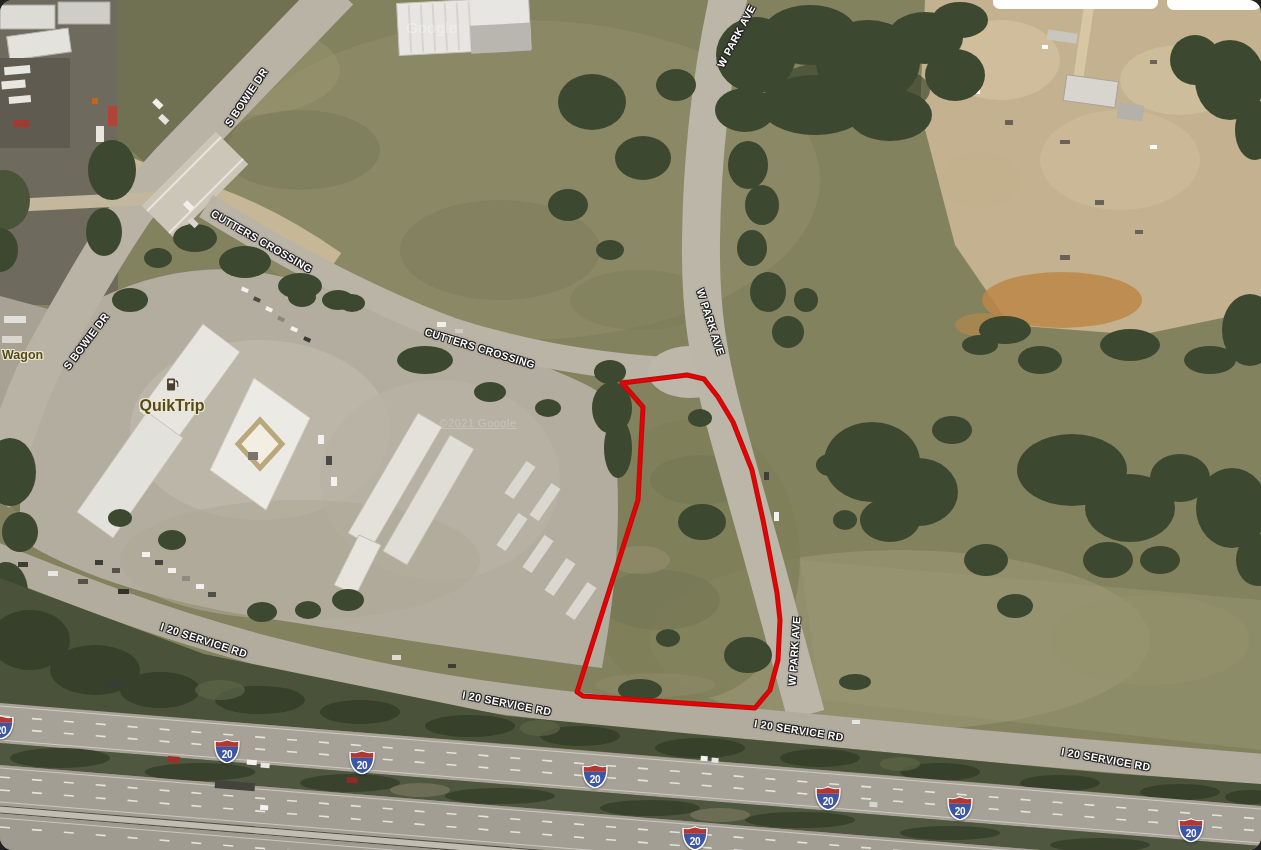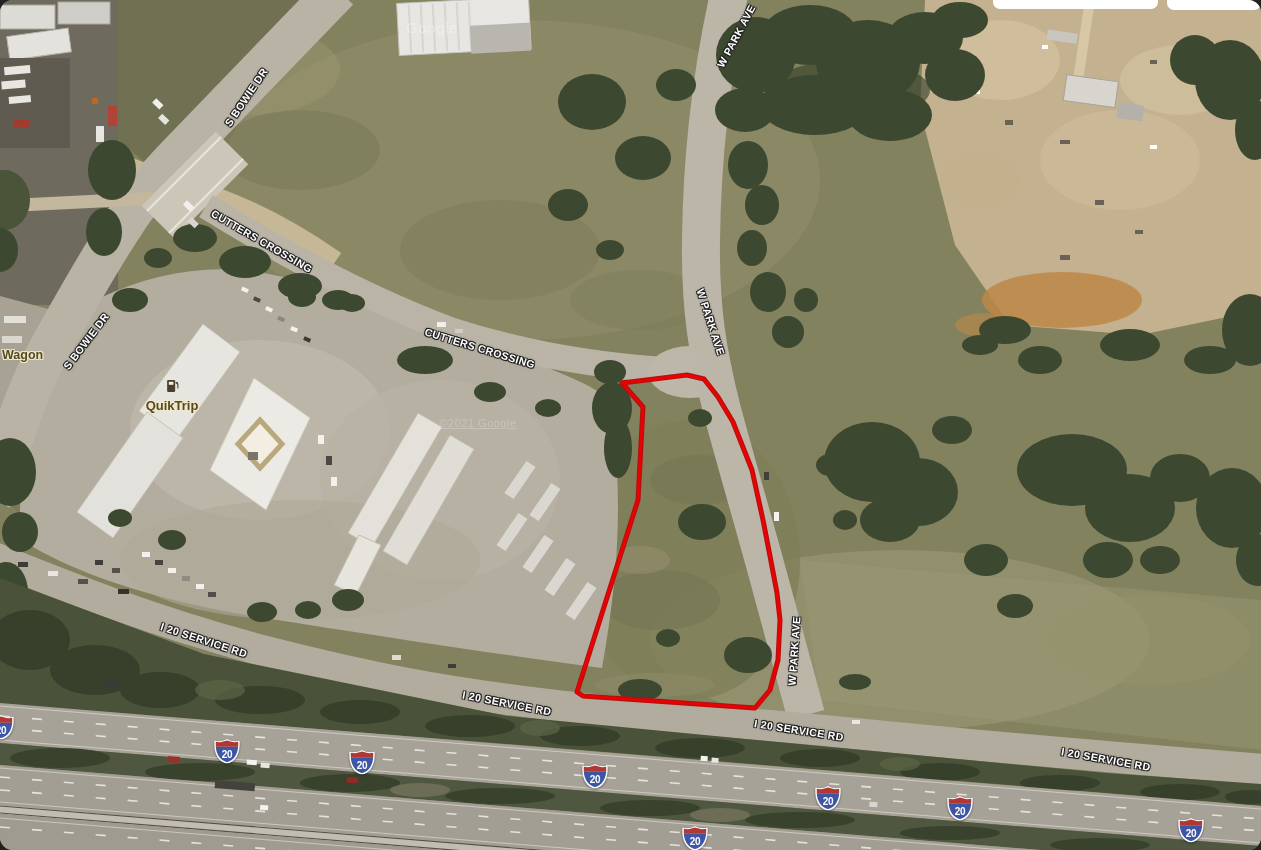--- a/index.html
+++ b/index.html
@@ -3,21 +3,21 @@
 <meta charset="utf-8">
 <style>
   html,body{margin:0;padding:0;background:#222;}
   .stage{position:relative;width:1261px;height:850px;overflow:hidden;background:#82825e;font-family:"Liberation Sans",sans-serif;border-radius:13px;}
   .stage svg.terrain{position:absolute;left:0;top:0;}
   .overlay{position:absolute;left:0;top:0;pointer-events:none;}
   .layer{position:absolute;left:0;top:0;width:100%;height:100%;pointer-events:none;}
   .road-label{position:absolute;white-space:nowrap;color:#fff;font-weight:700;font-size:10.5px;letter-spacing:.4px;
     text-shadow:-1px -1px 0 #222,1px -1px 0 #222,-1px 1px 0 #222,1px 1px 0 #222,0 0 3px rgba(0,0,0,.65);}
   .poi{position:absolute;display:flex;flex-direction:column;align-items:center;gap:1px;}
-  .poi .poi-text{color:#564a1e;font-weight:700;font-size:13px;
+  .poi .poi-text{color:#564a1e;font-weight:700;font-size:16px;
     text-shadow:-1px -1px 0 #efe8cf,1px -1px 0 #efe8cf,-1px 1px 0 #efe8cf,1px 1px 0 #efe8cf;}
   .poi.small .poi-text{font-size:12.5px;}
   .shield{position:absolute;width:27px;height:25px;transform:translate(-50%,-50%);filter:drop-shadow(0 1px 1px rgba(0,0,0,.4));}
   .shield svg{position:absolute;inset:0;}
   .shield .num{position:absolute;inset:0;display:flex;align-items:center;justify-content:center;
     padding-top:6px;color:#fff;font-weight:700;font-size:10px;letter-spacing:-.3px;}
   .watermark{position:absolute;color:#fff;font-size:15px;font-weight:400;letter-spacing:.5px;transform:translate(-50%,-50%);}
   .topbox{position:absolute;background:#fff;border-radius:0 0 7px 7px;}
 </style>
 </head>

